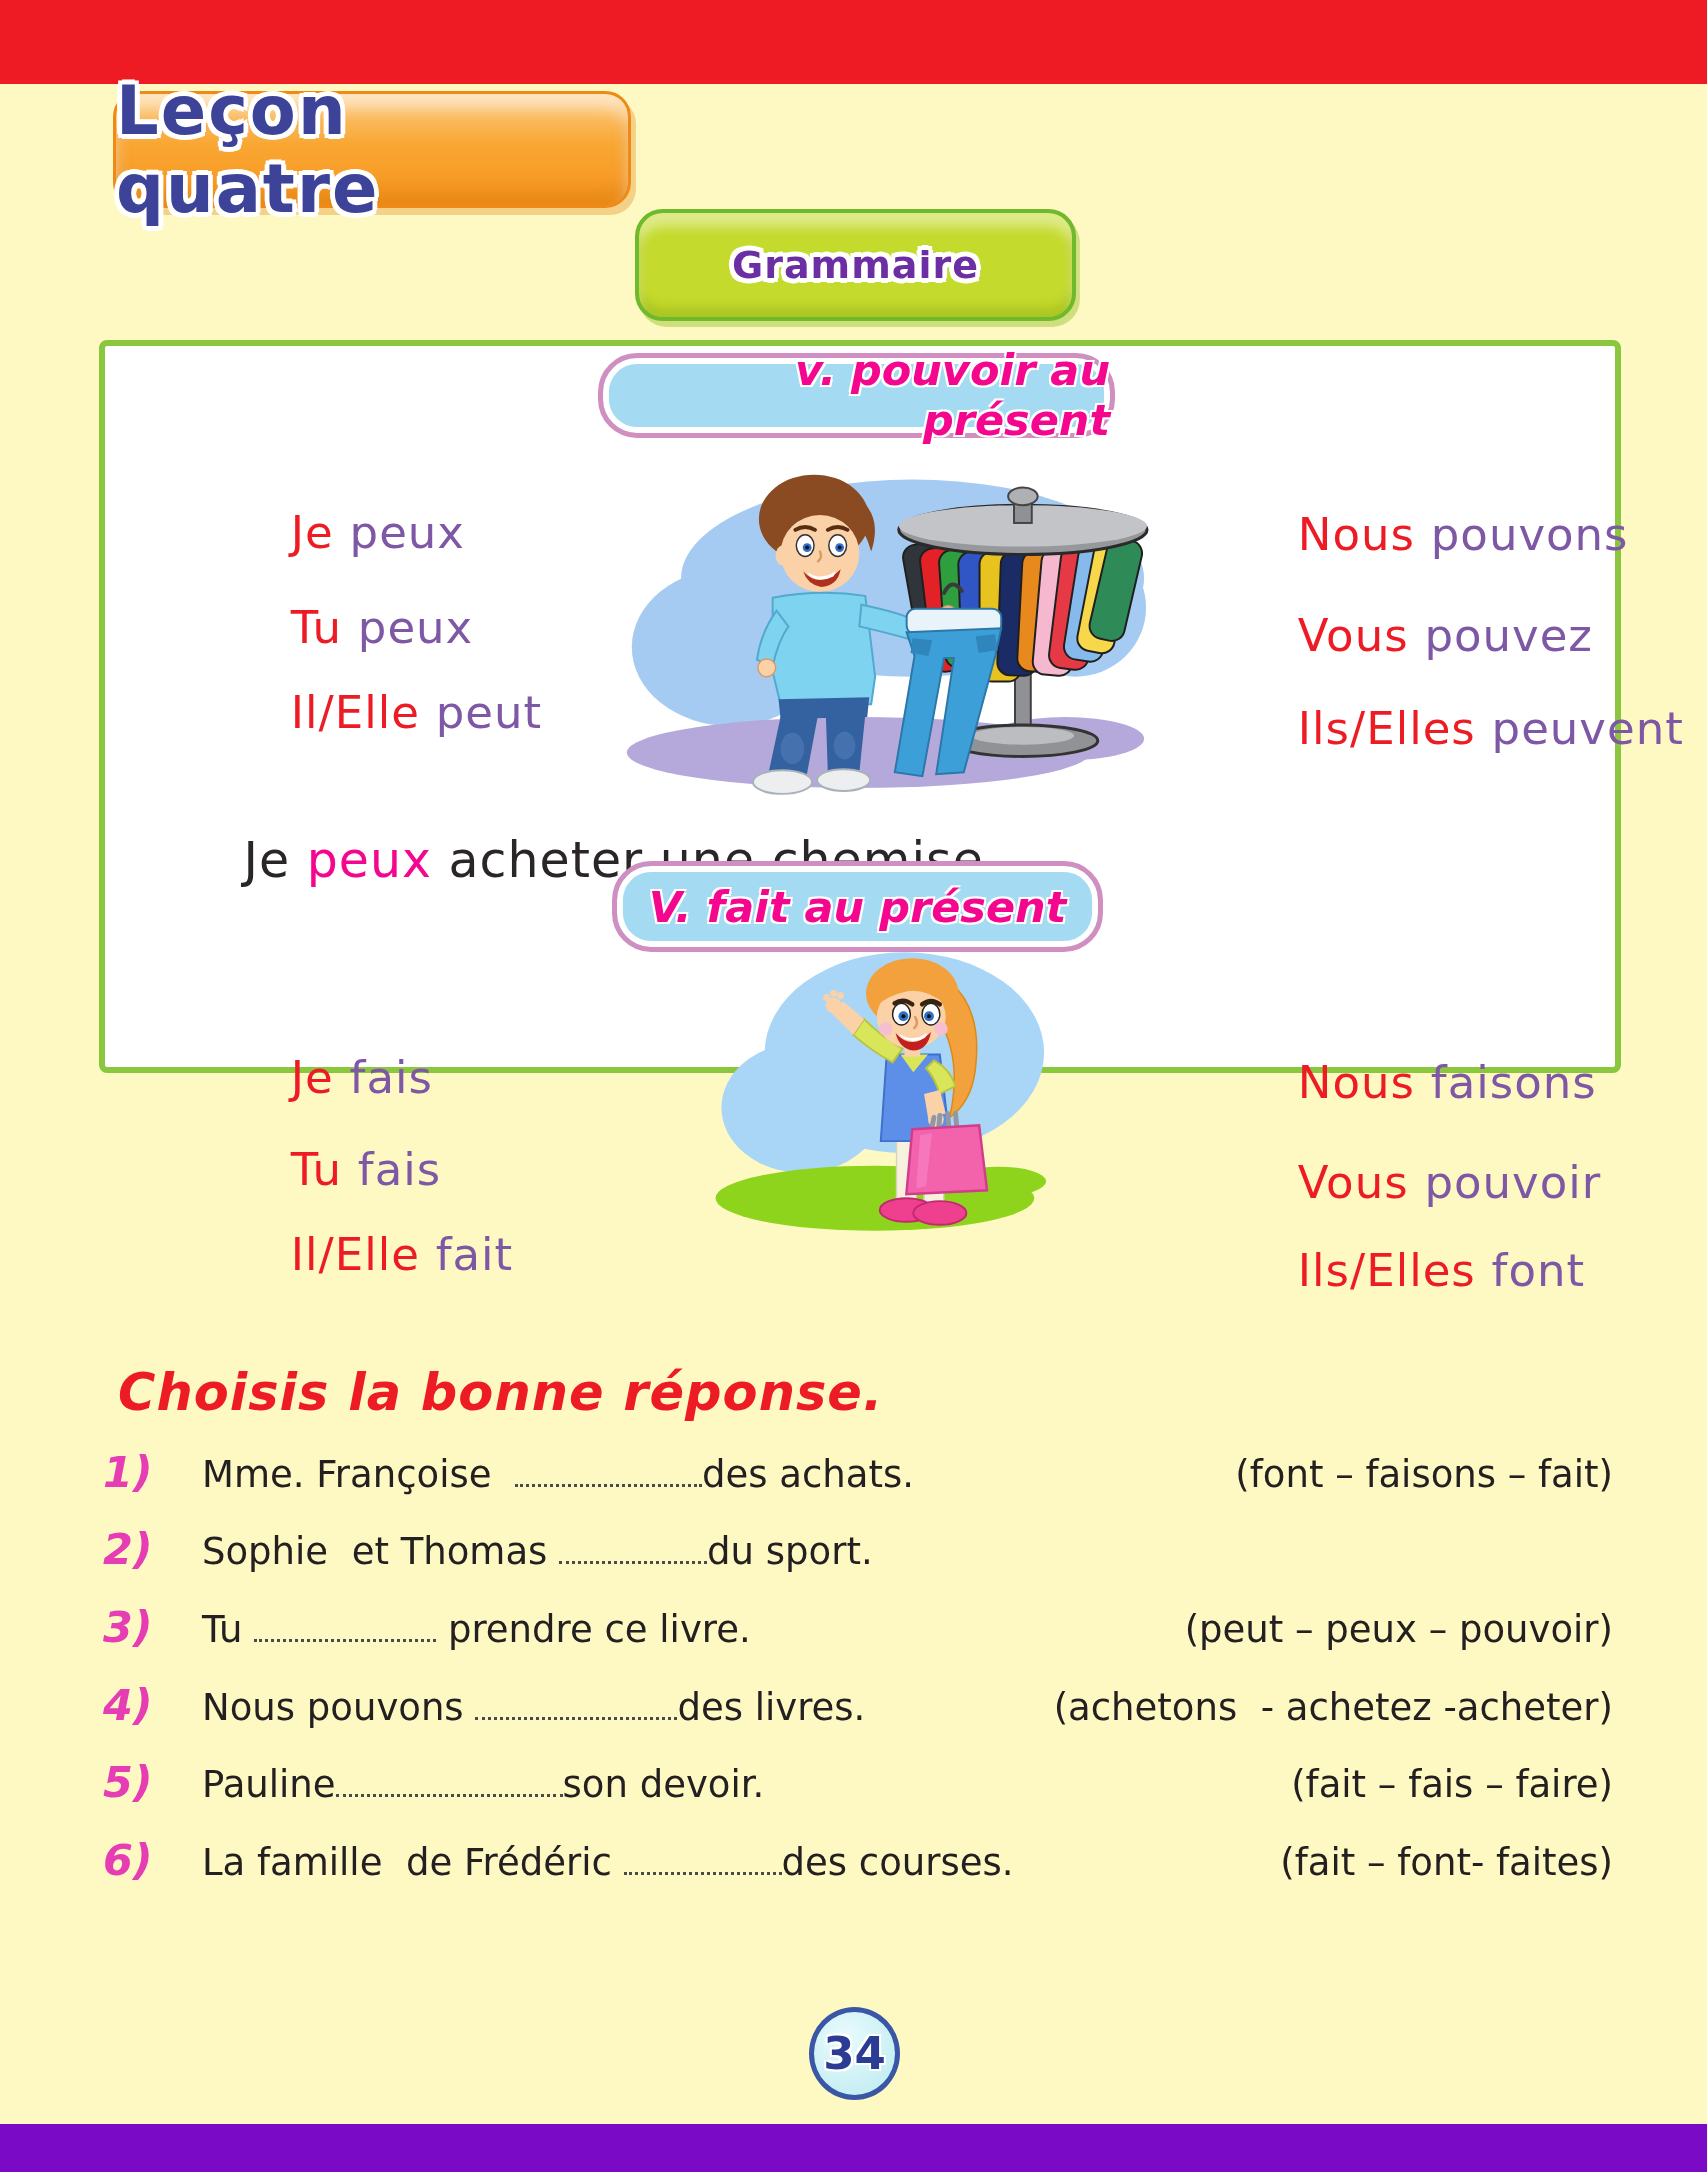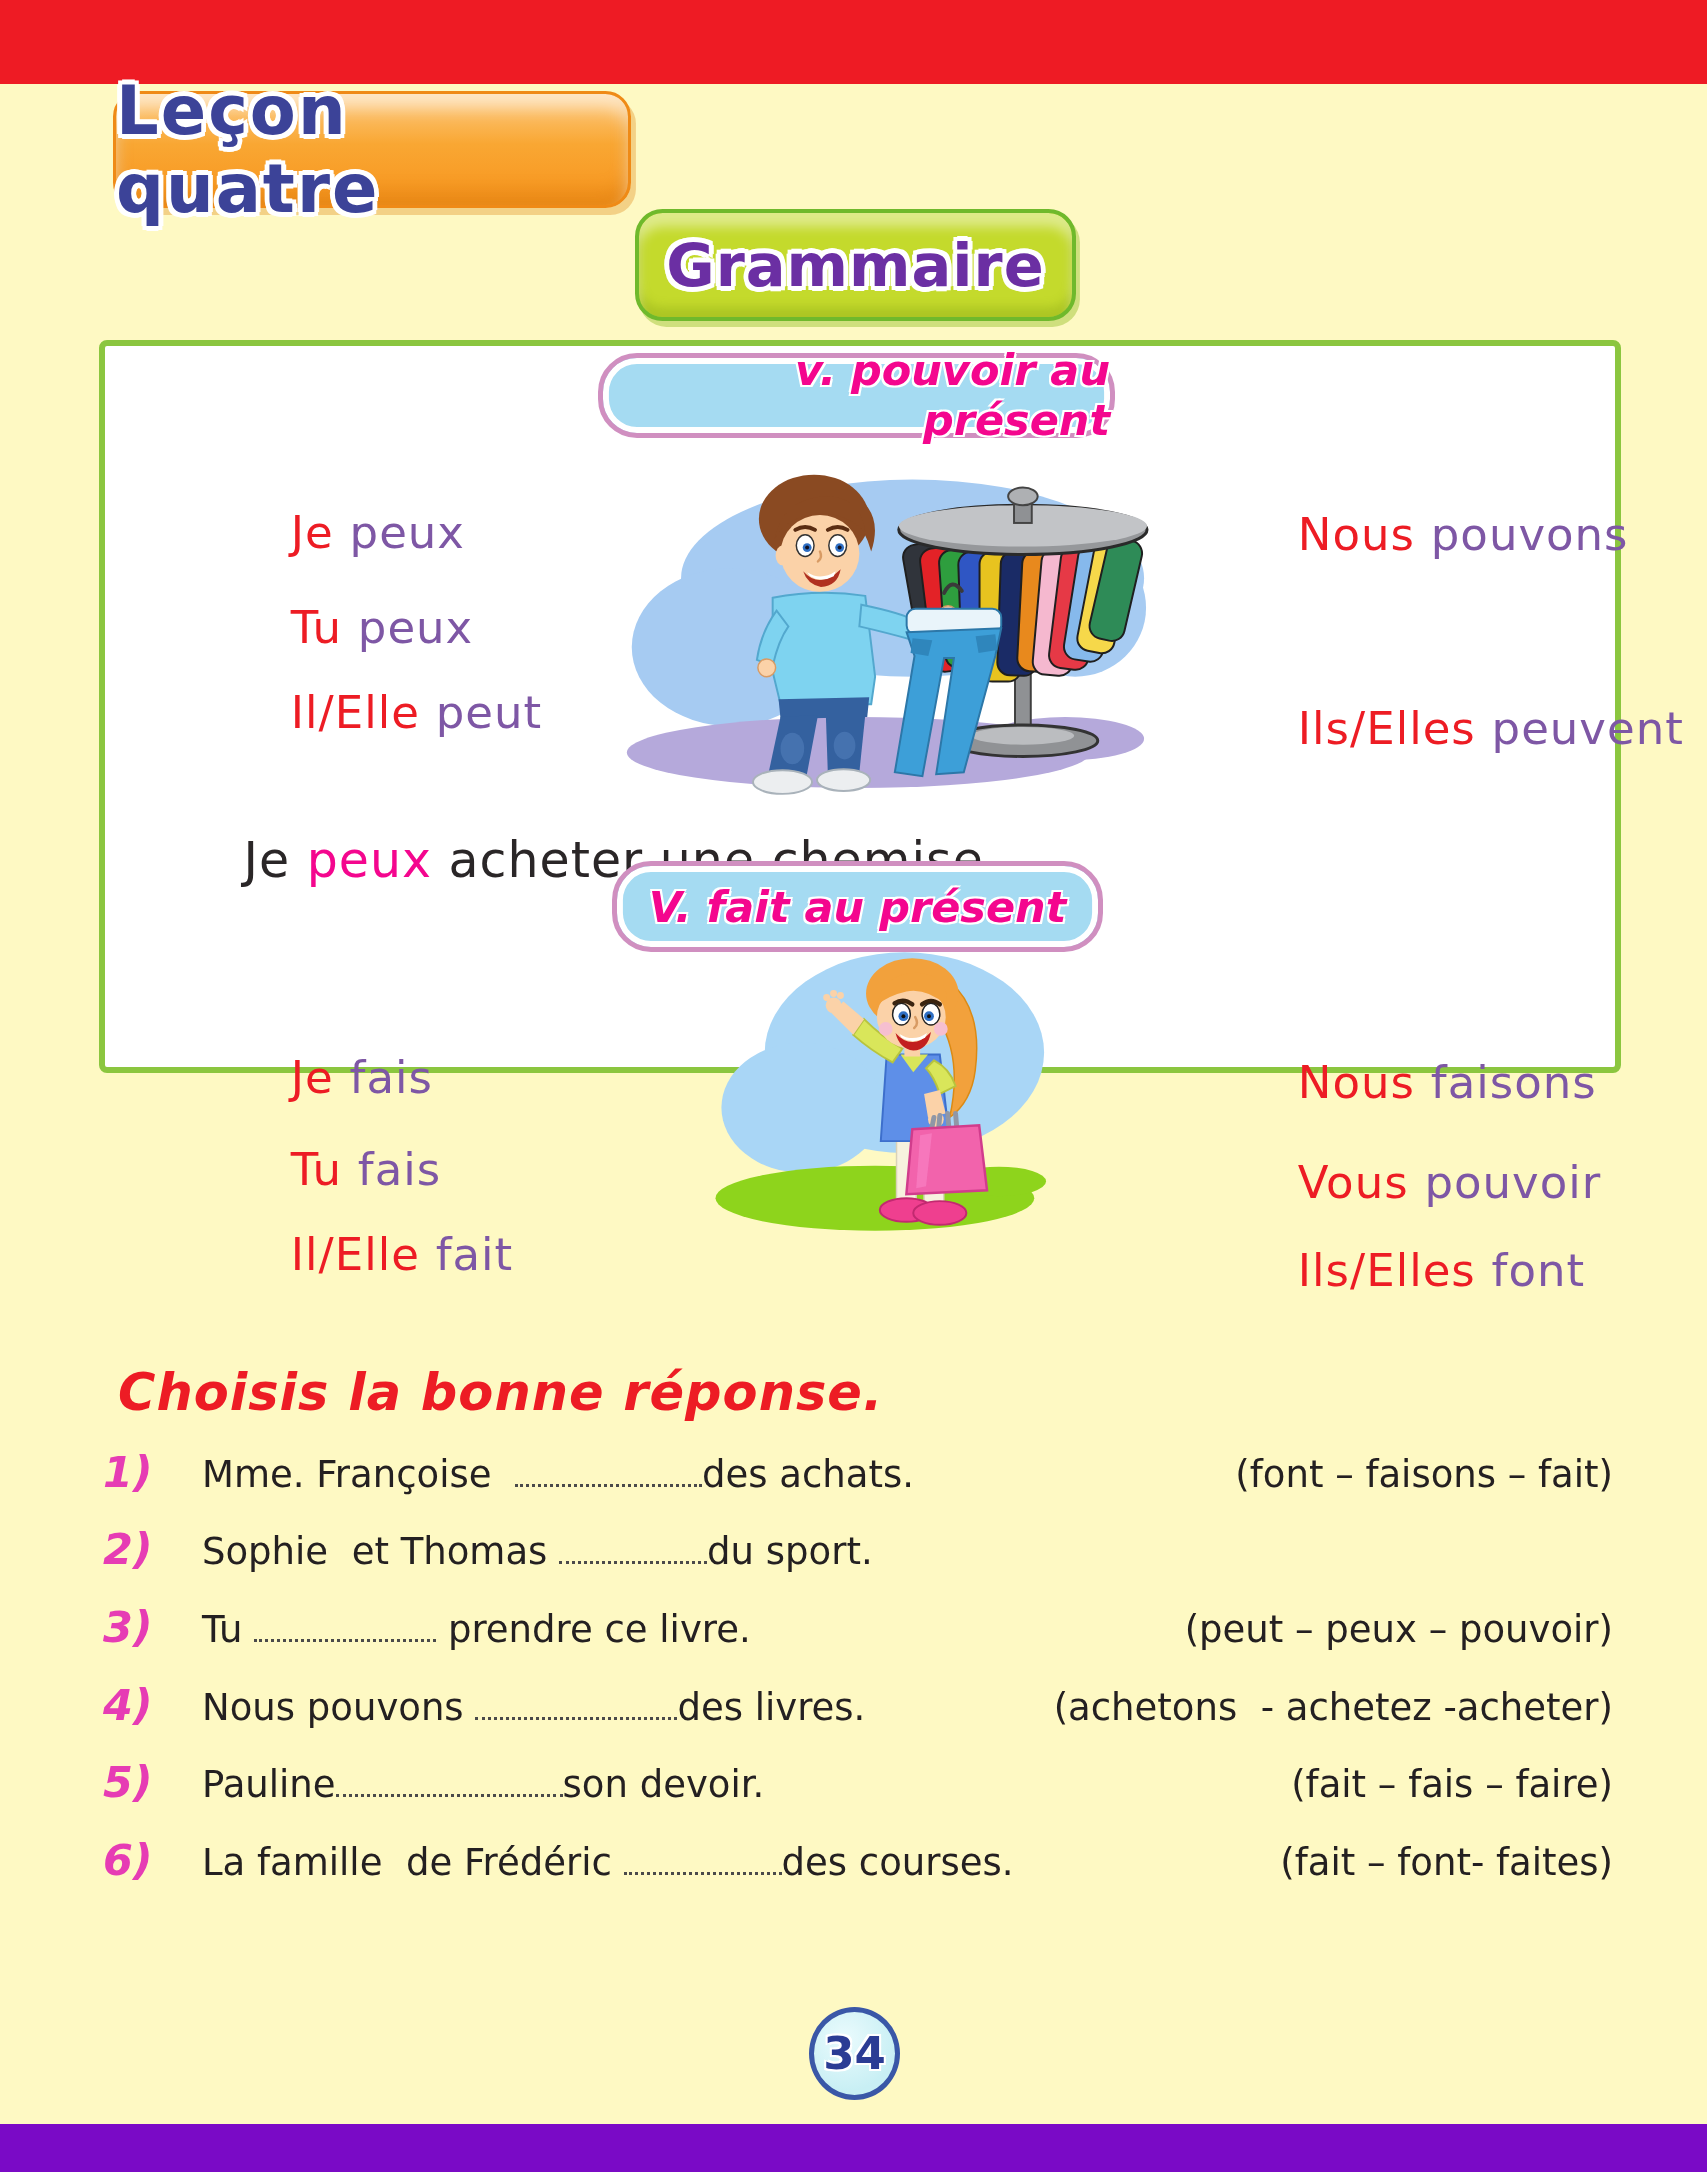--- a/index.html
+++ b/index.html
@@ -16,21 +16,21 @@
     border:3px solid #EF8A16;border-radius:25.6px;
     box-shadow:inset 0 13.8px 15.8px rgba(255,255,255,.55), inset 0 -13.8px 15.8px rgba(205,115,10,.35), 4.9px 6.9px 0 rgba(230,160,60,.45);
     display:flex;align-items:center;justify-content:center;}
   .lesson-badge span{font-size:67px;font-weight:bold;color:#3C4398;letter-spacing:2px;
     text-shadow:-3.9px -3.9px 0 #fff,3.9px -3.9px 0 #fff,-3.9px 3.9px 0 #fff,3.9px 3.9px 0 #fff,0 -4.9px 0 #fff,0 4.9px 0 #fff,-4.9px 0 0 #fff,4.9px 0 0 #fff;}
 
   .grammaire-badge{position:absolute;left:635px;top:209px;width:433px;height:104px;
     background:#C4DA2C;border:4.9px solid #6FB92C;border-radius:27.6px;
     box-shadow:inset 0 13.8px 11.8px rgba(255,255,255,.45), inset 0 -9.9px 9.9px rgba(130,160,20,.35), 3.9px 5.9px 0 rgba(150,190,40,.45);
     display:flex;align-items:center;justify-content:center;}
-  .grammaire-badge span{font-size:59px;font-weight:bold;color:#6B2FA3;letter-spacing:1px;
+  .grammaire-badge span{font-size:38px;font-weight:bold;color:#6B2FA3;letter-spacing:1px;
     text-shadow:-3.9px -3.9px 0 #fff,3.9px -3.9px 0 #fff,-3.9px 3.9px 0 #fff,3.9px 3.9px 0 #fff,0 -4.9px 0 #fff,0 4.9px 0 #fff,-4.9px 0 0 #fff,4.9px 0 0 #fff;}
 
   
   .grammar-box{position:absolute;left:99px;top:340px;width:1522px;height:733px;
     border:6.9px solid #8BC63F;border-radius:8px;background:#fff;box-sizing:border-box;text-align:right;}
 
   .blue-badge{position:absolute;background:#A5DBF2;border:5.9px solid #D08FC0;border-radius:39px;
     box-shadow:inset 0 0 0 5.9px #ffffff;display:flex;align-items:center;justify-content:center;box-sizing:border-box;}
   .blue-badge span{font-size:43px;font-weight:bold;font-style:italic;color:#F4068E;
     text-shadow:-2px -2px 0 #fff,2px -2px 0 #fff,-2px 2px 0 #fff,2px 2px 0 #fff;}
@@ -88,20 +88,23 @@
     </div>
     <div class="conj" style="left:94px;top:202px">
       <span class="pron">Tu</span><span class="verb">peux</span>
     </div>
     <div class="conj" style="left:94px;top:287px">
       <span class="pron">Il/Elle</span><span class="verb">peut</span>
     </div>
 
     <div class="conj" style="left:1101px;top:109px">
       <span class="pron">Nous</span><span class="verb">pouvons</span>
+    </div>
+    <div class="conj" style="left:1101px;top:210px">
+      <span class="pron">Vous</span><span class="verb">pouvez</span>
     </div>
     <div class="conj" style="left:1101px;top:303px">
       <span class="pron">Ils/Elles</span><span class="verb">peuvent</span>
     </div>
 
     <svg class="scene" style="left:512px;top:99px" width="532" height="350" viewBox="0 0 540 355" aria-hidden="true">
       <g fill="#A6CBF2">
         <ellipse cx="300" cy="135" rx="235" ry="100"></ellipse>
         <ellipse cx="115" cy="205" rx="100" ry="80"></ellipse>
         <ellipse cx="465" cy="165" rx="72" ry="70"></ellipse>

